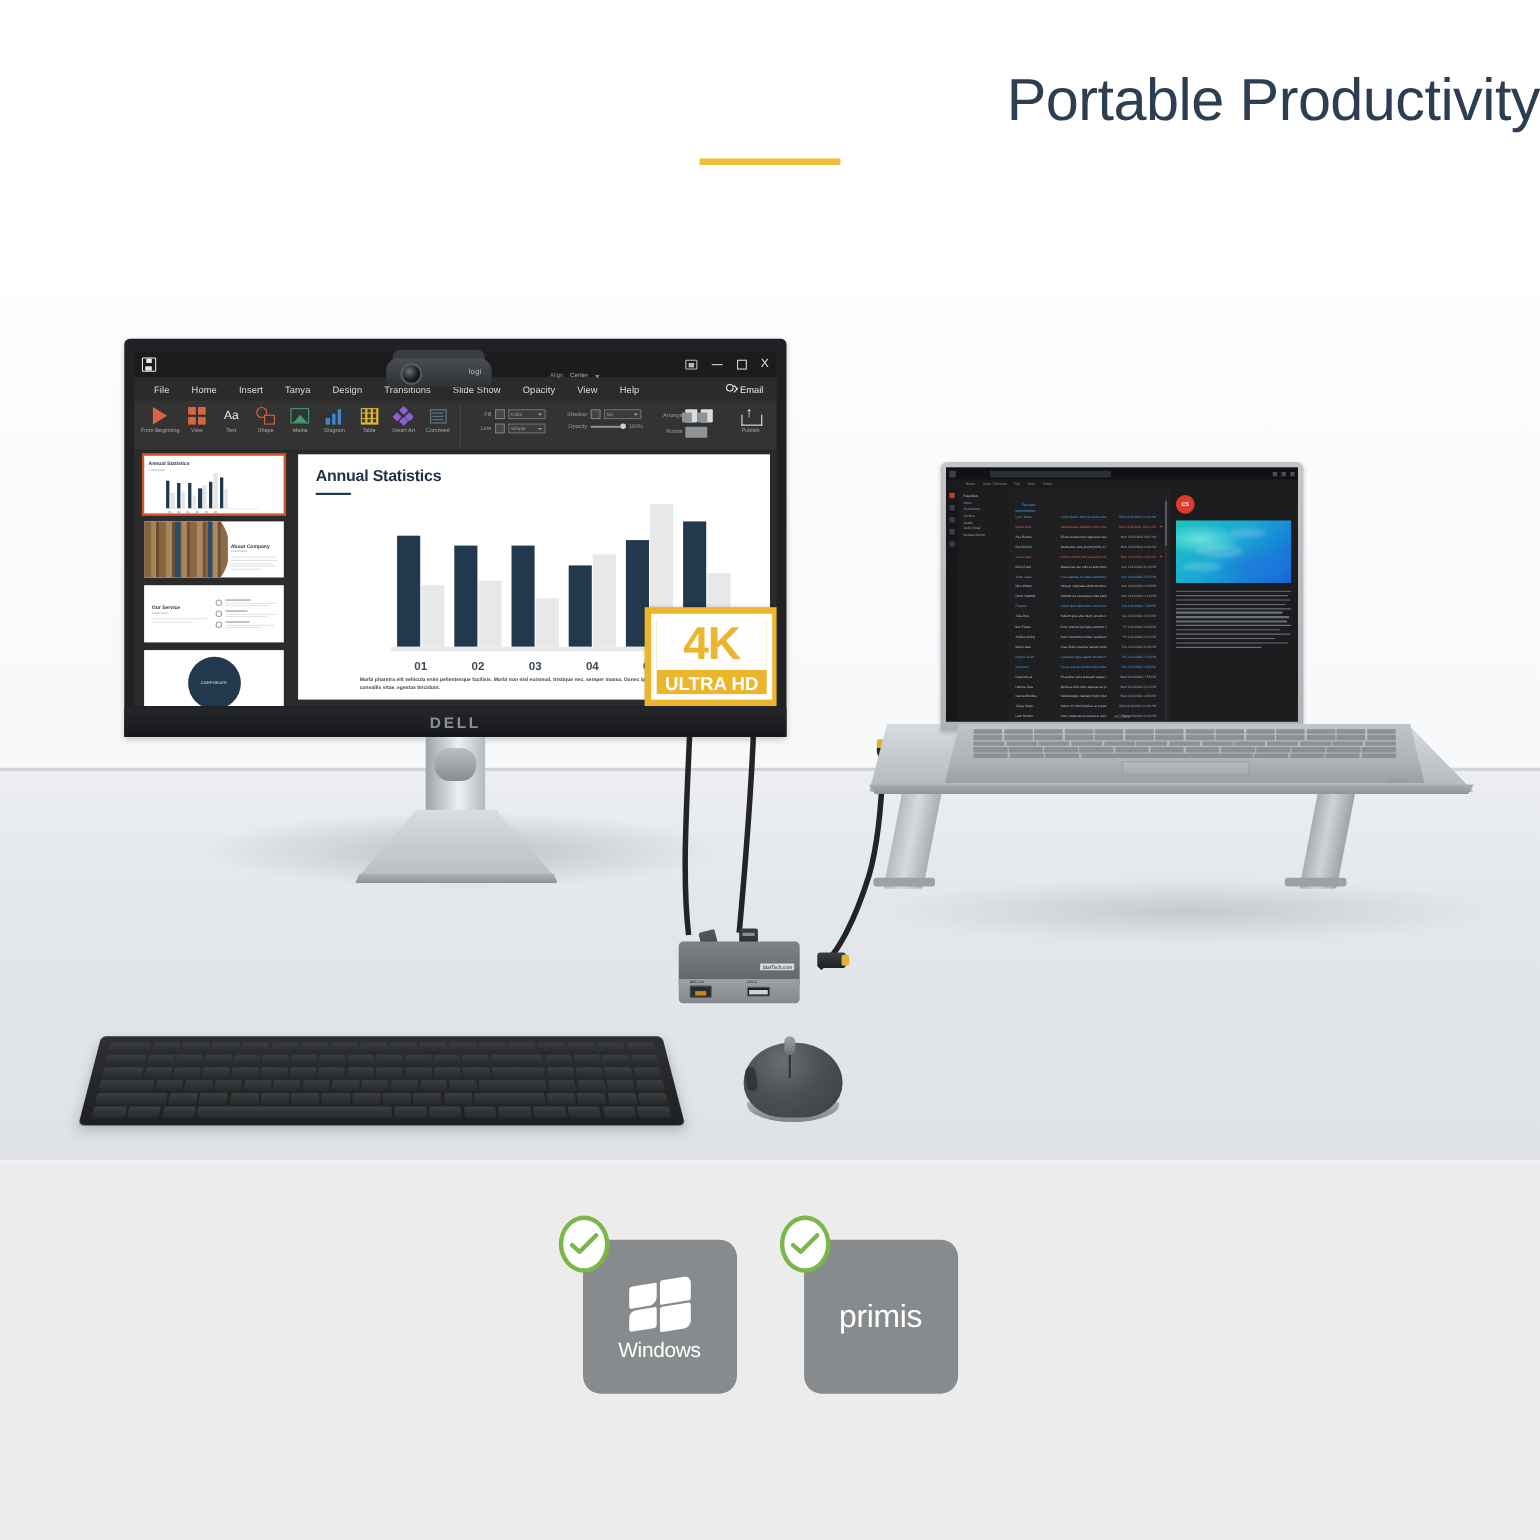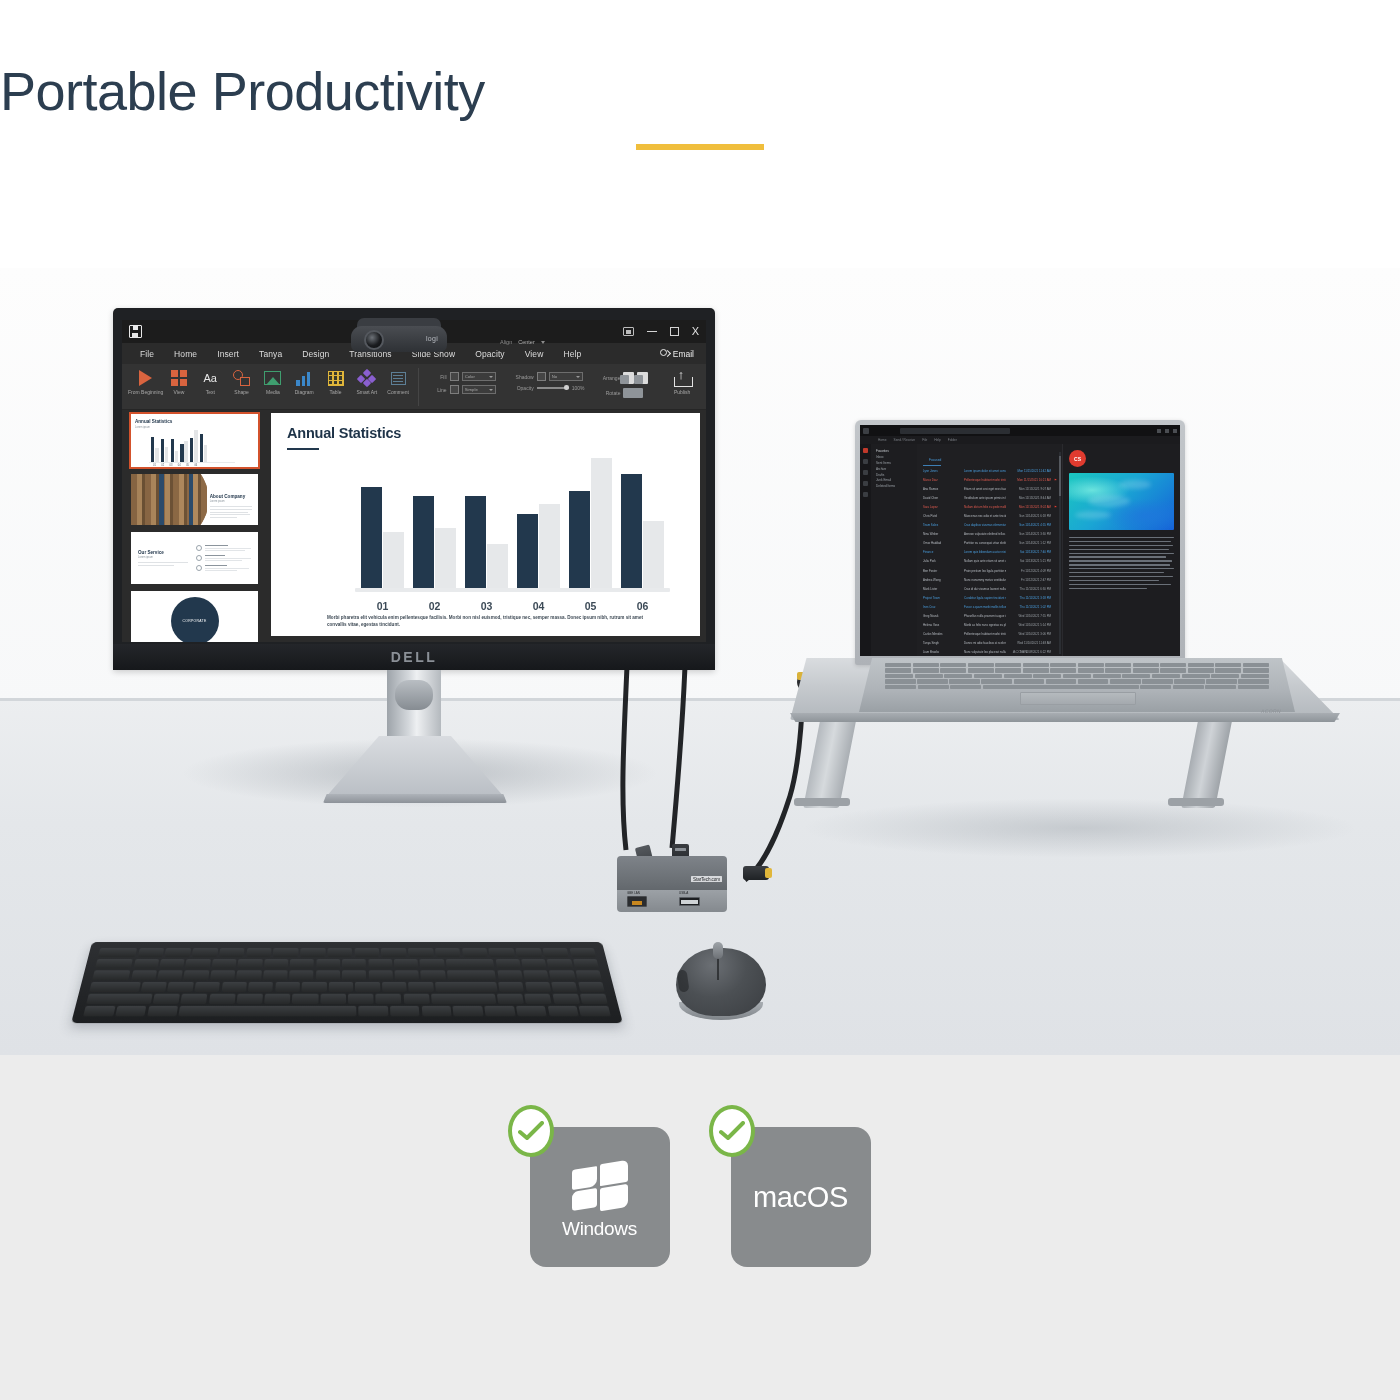--- a/index.html
+++ b/index.html
@@ -5,21 +5,21 @@
   * { box-sizing: border-box; margin: 0; padding: 0; }
   body {
     width: 1400px; height: 1400px;
     font-family: "Liberation Sans", sans-serif;
     background: #ffffff;
     overflow: hidden;
     position: relative;
   }
 
   
-  .header { padding-top: 62px; text-align: left; }
+  .header { padding-top: 62px; text-align: right; }
   .page-title {
     font-size: 54px; font-weight: 400; color: #2c3e50;
     letter-spacing: -0.5px; line-height: 1.1;
   }
   .title-rule {
     width: 128px; height: 6px; background: #f0be3c;
     margin: 23px auto 0;
   }
   .subtitle {
     margin-top: 52px; font-size: 34px; font-weight: 400;
@@ -1033,20 +1033,26 @@
                     <span>06</span>
                   </div>
                 </div>
 
                 <div class="slide-caption">Morbi pharetra elit vehicula enim pellentesque facilisis. Morbi non nisl euismod, tristique nec, semper massa. Donec ipsum nibh, rutrum sit amet convallis vitae, egestas tincidunt.</div>
               </div>
             </div>
           </div>
         </div>
 
+        <div class="badge-4k">
+          <div class="badge-4k-inner">
+            <div class="badge-4k-top">4K</div>
+            <div class="badge-4k-bot"><span>ULTRA </span><b>HD</b></div>
+          </div>
+        </div>
 
       </div>
       <div class="monitor-chin">
         <span class="dell-logo">DELL</span>
       </div>
     </div>
     <div class="monitor-stand-neck"></div>
     <div class="monitor-stand-hinge"></div>
     <div class="monitor-base"></div>
     <div class="monitor-base-front"></div>
@@ -1516,17 +1522,17 @@
       <div class="os-label">Windows</div>
     </div>
 
 
     <div class="os-card">
       <div class="os-check">
         <svg width="26" height="20" viewBox="0 0 26 20" aria-hidden="true">
           <polyline points="2,11 9,17 24,2" fill="none" stroke="#7ab648" stroke-width="4" stroke-linecap="round" stroke-linejoin="round"></polyline>
         </svg>
       </div>
-      <div class="os-label big">macOS</div>
+      <div class="os-label big">primis</div>
     </div>
 
   </div>
 </div>
 
 </body></html>

